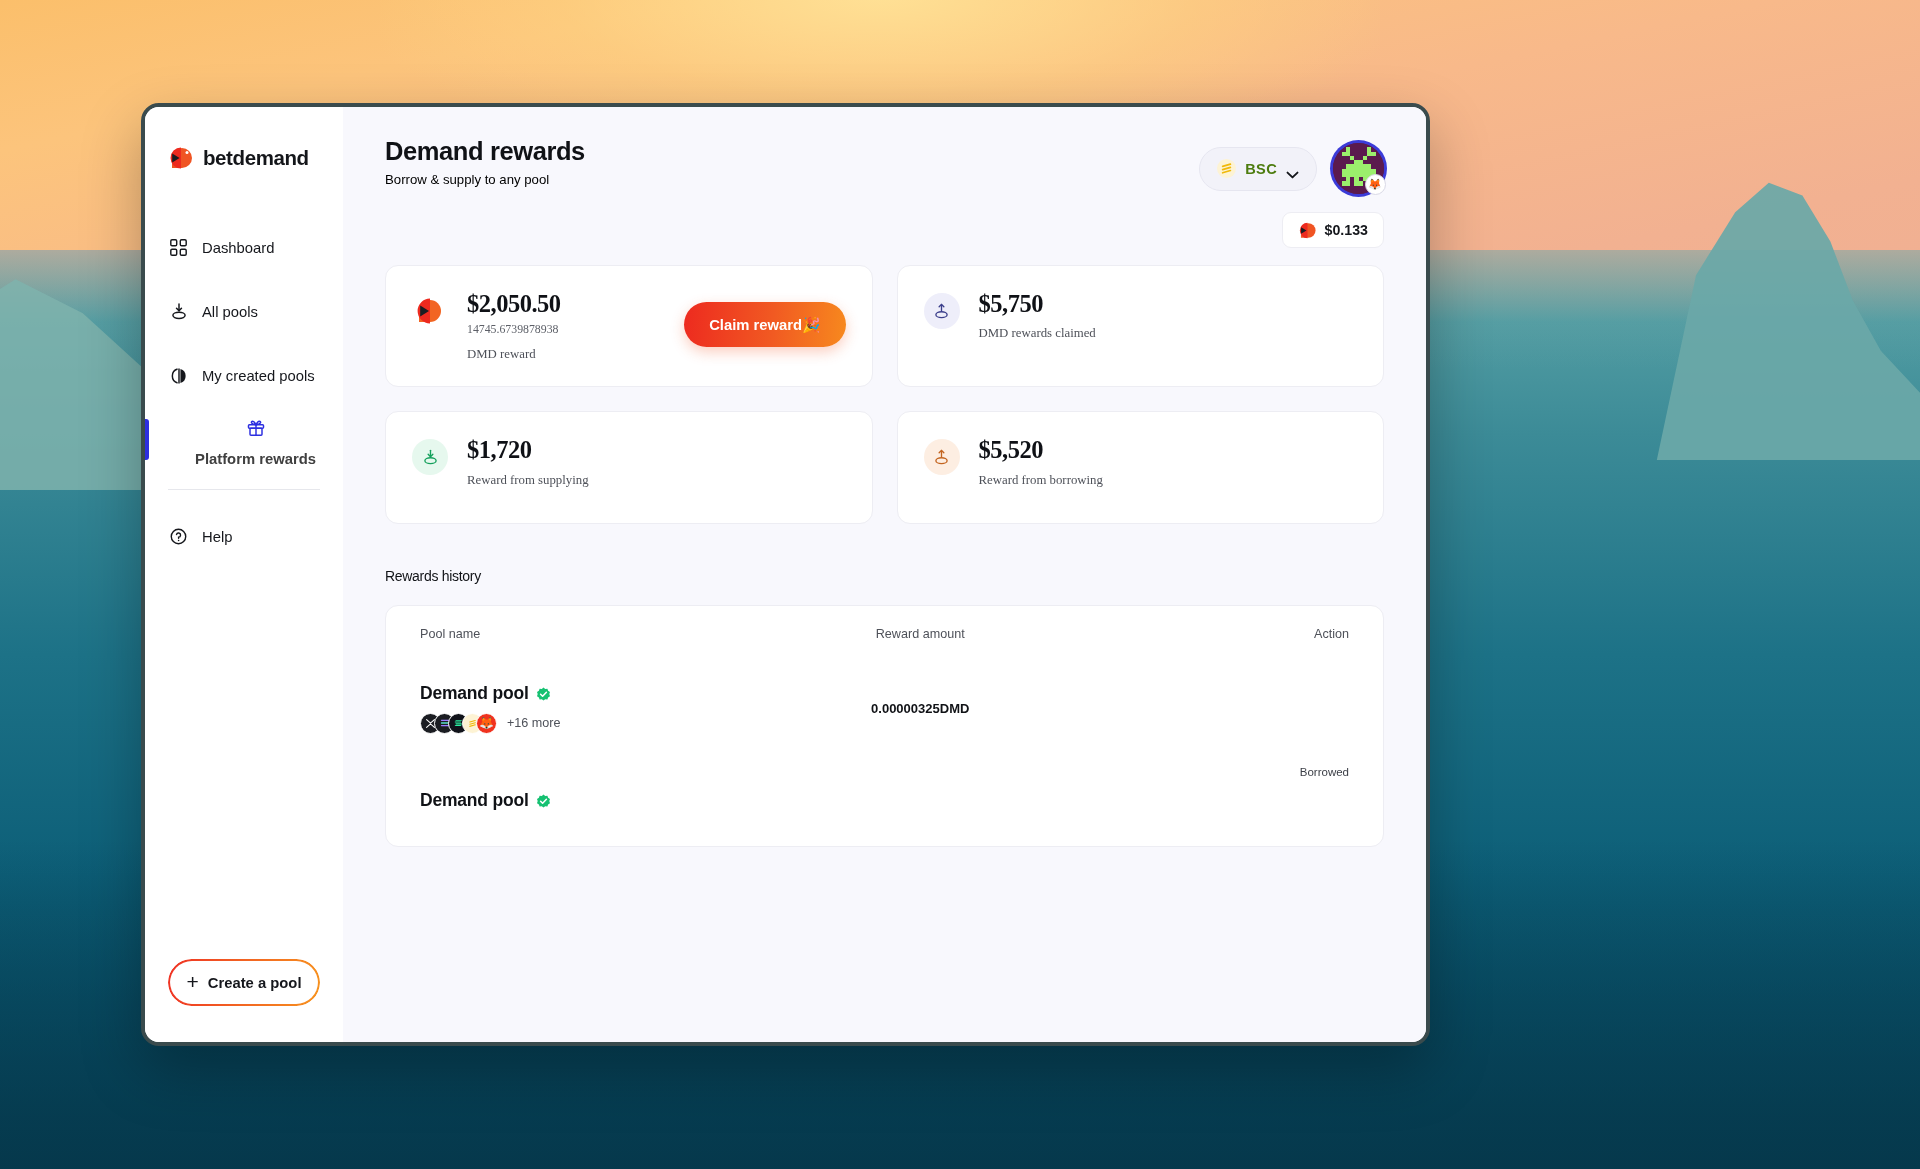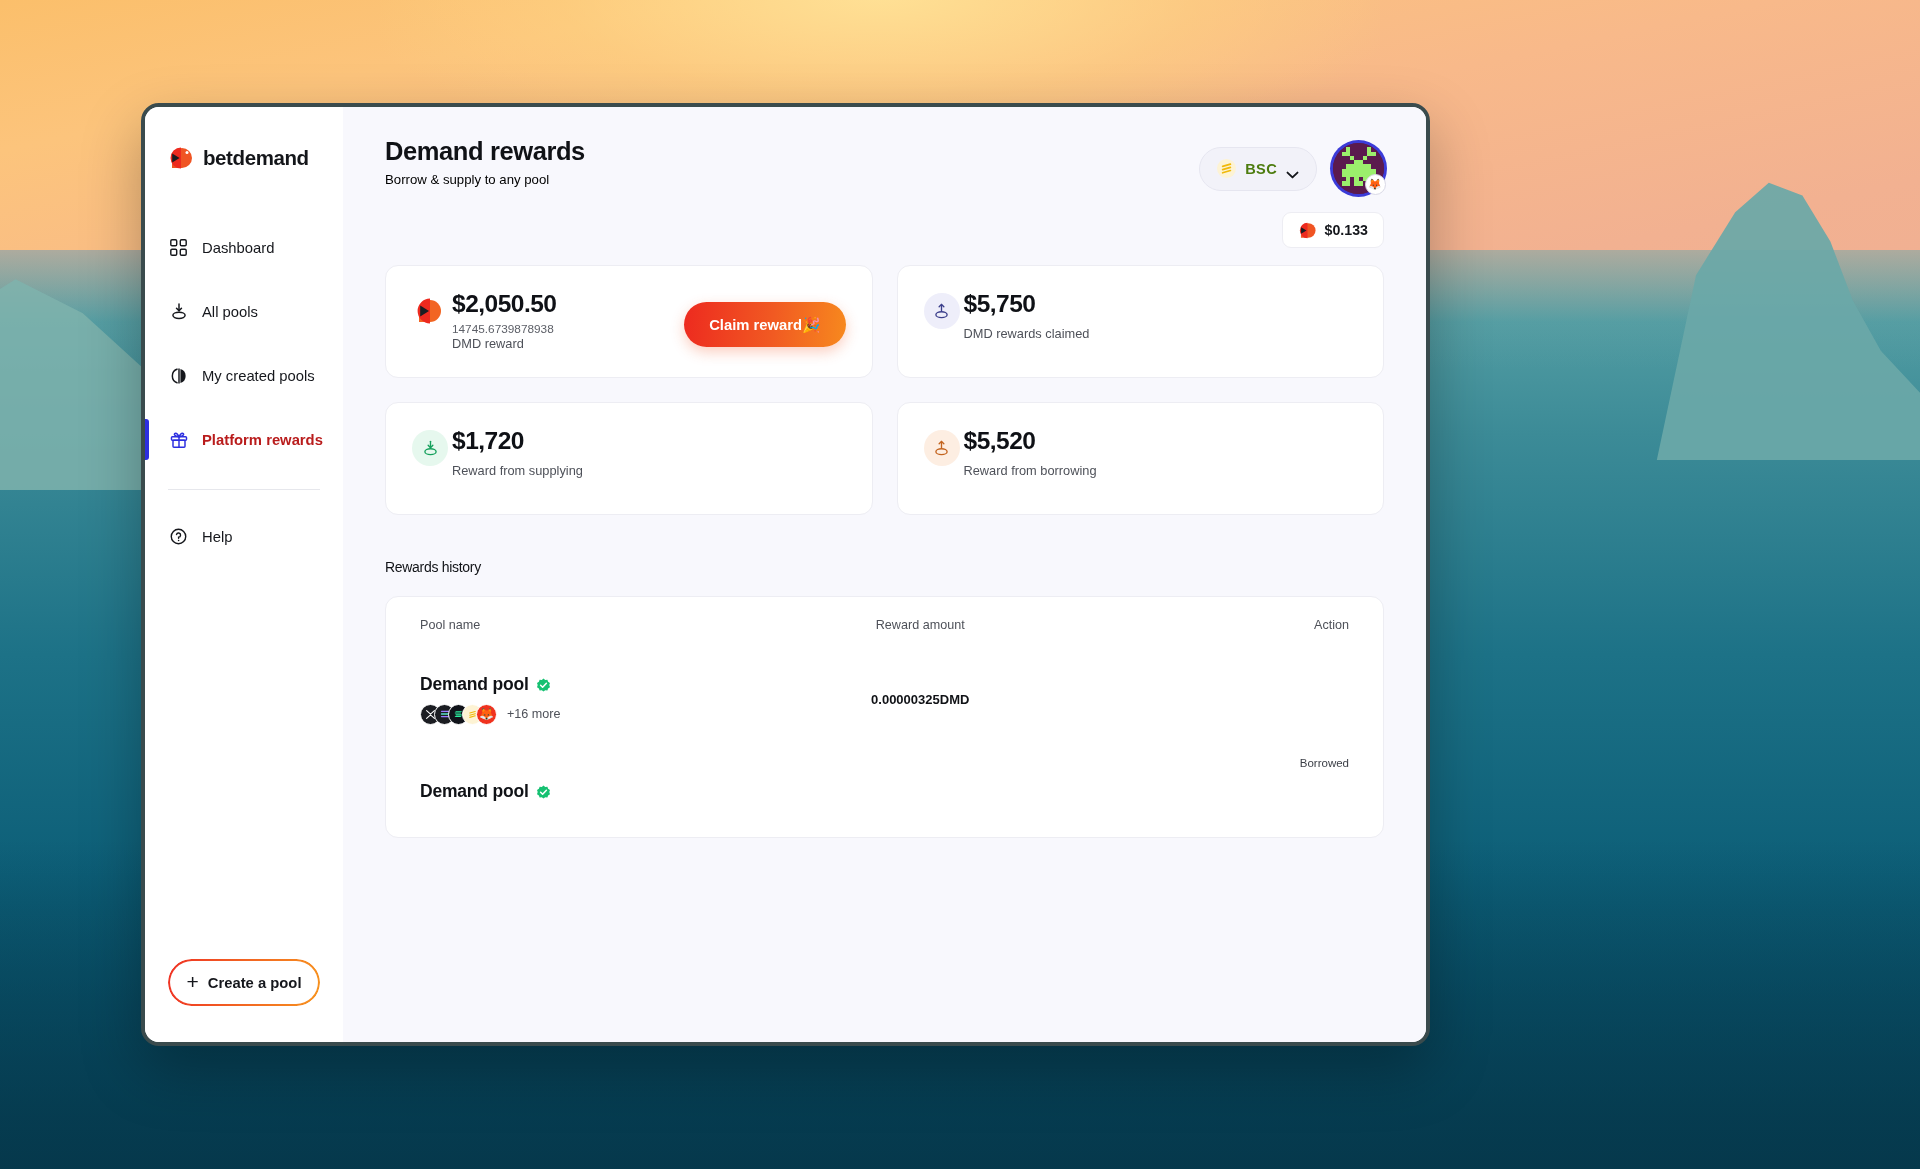--- a/index.html
+++ b/index.html
@@ -69,21 +69,21 @@
   .brand-name { font-size: 20.5px; font-weight: 700; color: #14161a; letter-spacing: -0.4px; }
 
   .nav { display: flex; flex-direction: column; }
   .nav-item {
     display: flex; align-items: center; gap: 13px;
     height: 45px; padding-left: 23px;
     color: #15171c; font-size: 14.8px; cursor: pointer;
     position: relative; margin-bottom: 19px;
   }
   .nav-item .nav-ico { width: 21px; height: 21px; flex: 0 0 21px; display: flex; align-items: center; justify-content: center; }
-  .nav-item.active { color: #b91c1c; font-weight: 700; }
+  .nav-item.active { color: #404040; font-weight: 700; flex-direction: column; }
   .nav-item.active::before {
     content: ""; position: absolute; left: 0; top: 2px;
     width: 4px; height: 41px; background: #2d2fe0; border-radius: 0 3px 3px 0;
   }
   .nav-divider { height: 1px; background: #e6e7ec; margin: 8px 23px 24px 23px; }
 
   .sidebar-bottom { margin-top: auto; padding: 0 23px 36px 23px; }
   #create-pool-btn {
     width: 100%; height: 47px; border-radius: 26px;
     background: #fff; position: relative; cursor: pointer;
@@ -148,32 +148,32 @@
   
   .cards-grid {
     display: grid; grid-template-columns: 1fr 1fr; gap: 24px;
     margin-top: 17px;
   }
   .stat-card {
     background: #fff; border: 1px solid #ededf3; border-radius: 13px;
     padding: 24px 26px; min-height: 113px;
     display: flex; align-items: flex-start; justify-content: space-between;
   }
-  .stat-left { display: flex; gap: 4px; align-items: flex-start; }
+  .stat-left { display: flex; gap: 19px; align-items: flex-start; font-family: Liberation Serif, serif; }
   .stat-ico {
     width: 36px; height: 36px; flex: 0 0 36px; border-radius: 50%;
     display: flex; align-items: center; justify-content: center; margin-top: 3px;
   }
   .stat-ico.plain { background: transparent; }
   .stat-ico.lav { background: #eeeefa; }
   .stat-ico.grn { background: #e6f8ee; }
   .stat-ico.org { background: #fdeee2; }
   .stat-value { font-size: 24.5px; font-weight: 700; color: #0f1116; letter-spacing: -0.5px; line-height: 1.12; }
   .stat-sub { font-size: 11.8px; color: #5c5f67; margin-top: 5px; }
-  .stat-label { font-size: 12.8px; color: #4e5159; }
+  .stat-label { font-size: 12.8px; color: #4e5159; margin-top: 10px; }
   .stat-label.tight { margin-top: 9px; }
 
   #claim-reward-btn {
     height: 45px; padding: 0 25px; border: none; border-radius: 26px;
     background: linear-gradient(95deg, #ed2a1f 0%, #f15a22 55%, #f7891e 100%);
     color: #fff; font-size: 14.8px; font-weight: 700; cursor: pointer;
     display: flex; align-items: center; margin-top: 12px;
     font-family: "Liberation Sans", sans-serif;
     box-shadow: 0 5px 14px rgba(240,80,30,0.28);
   }

